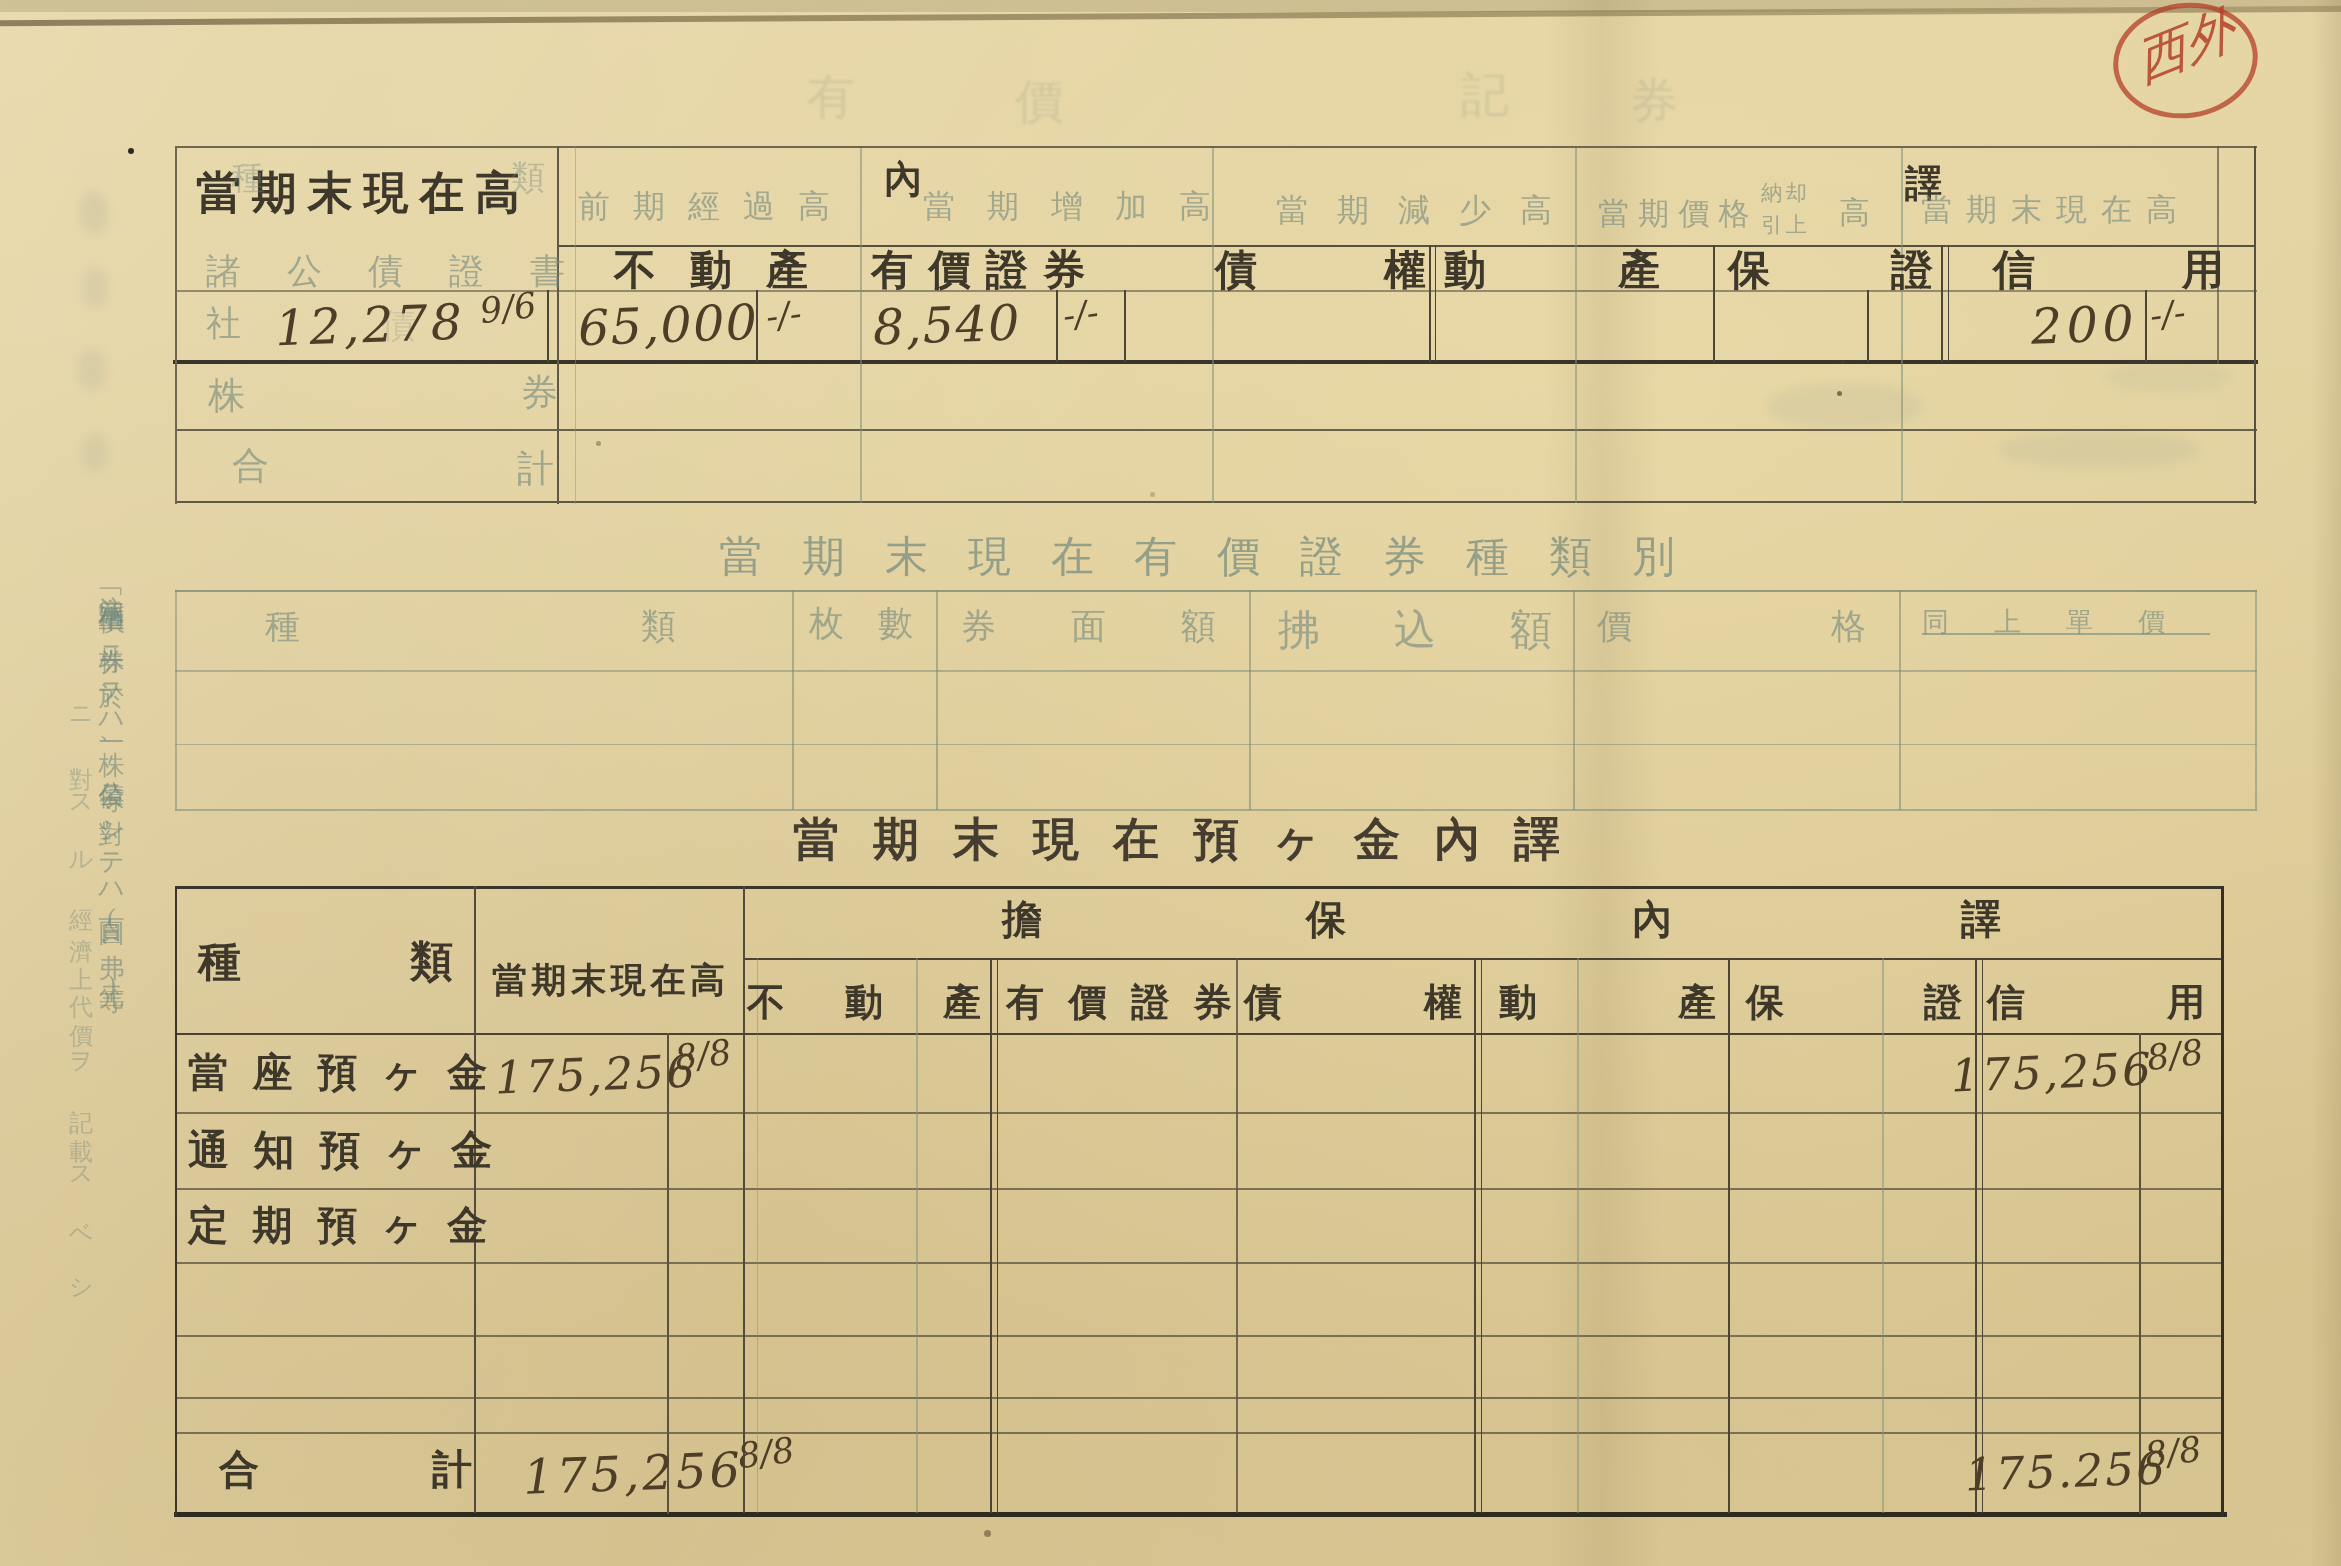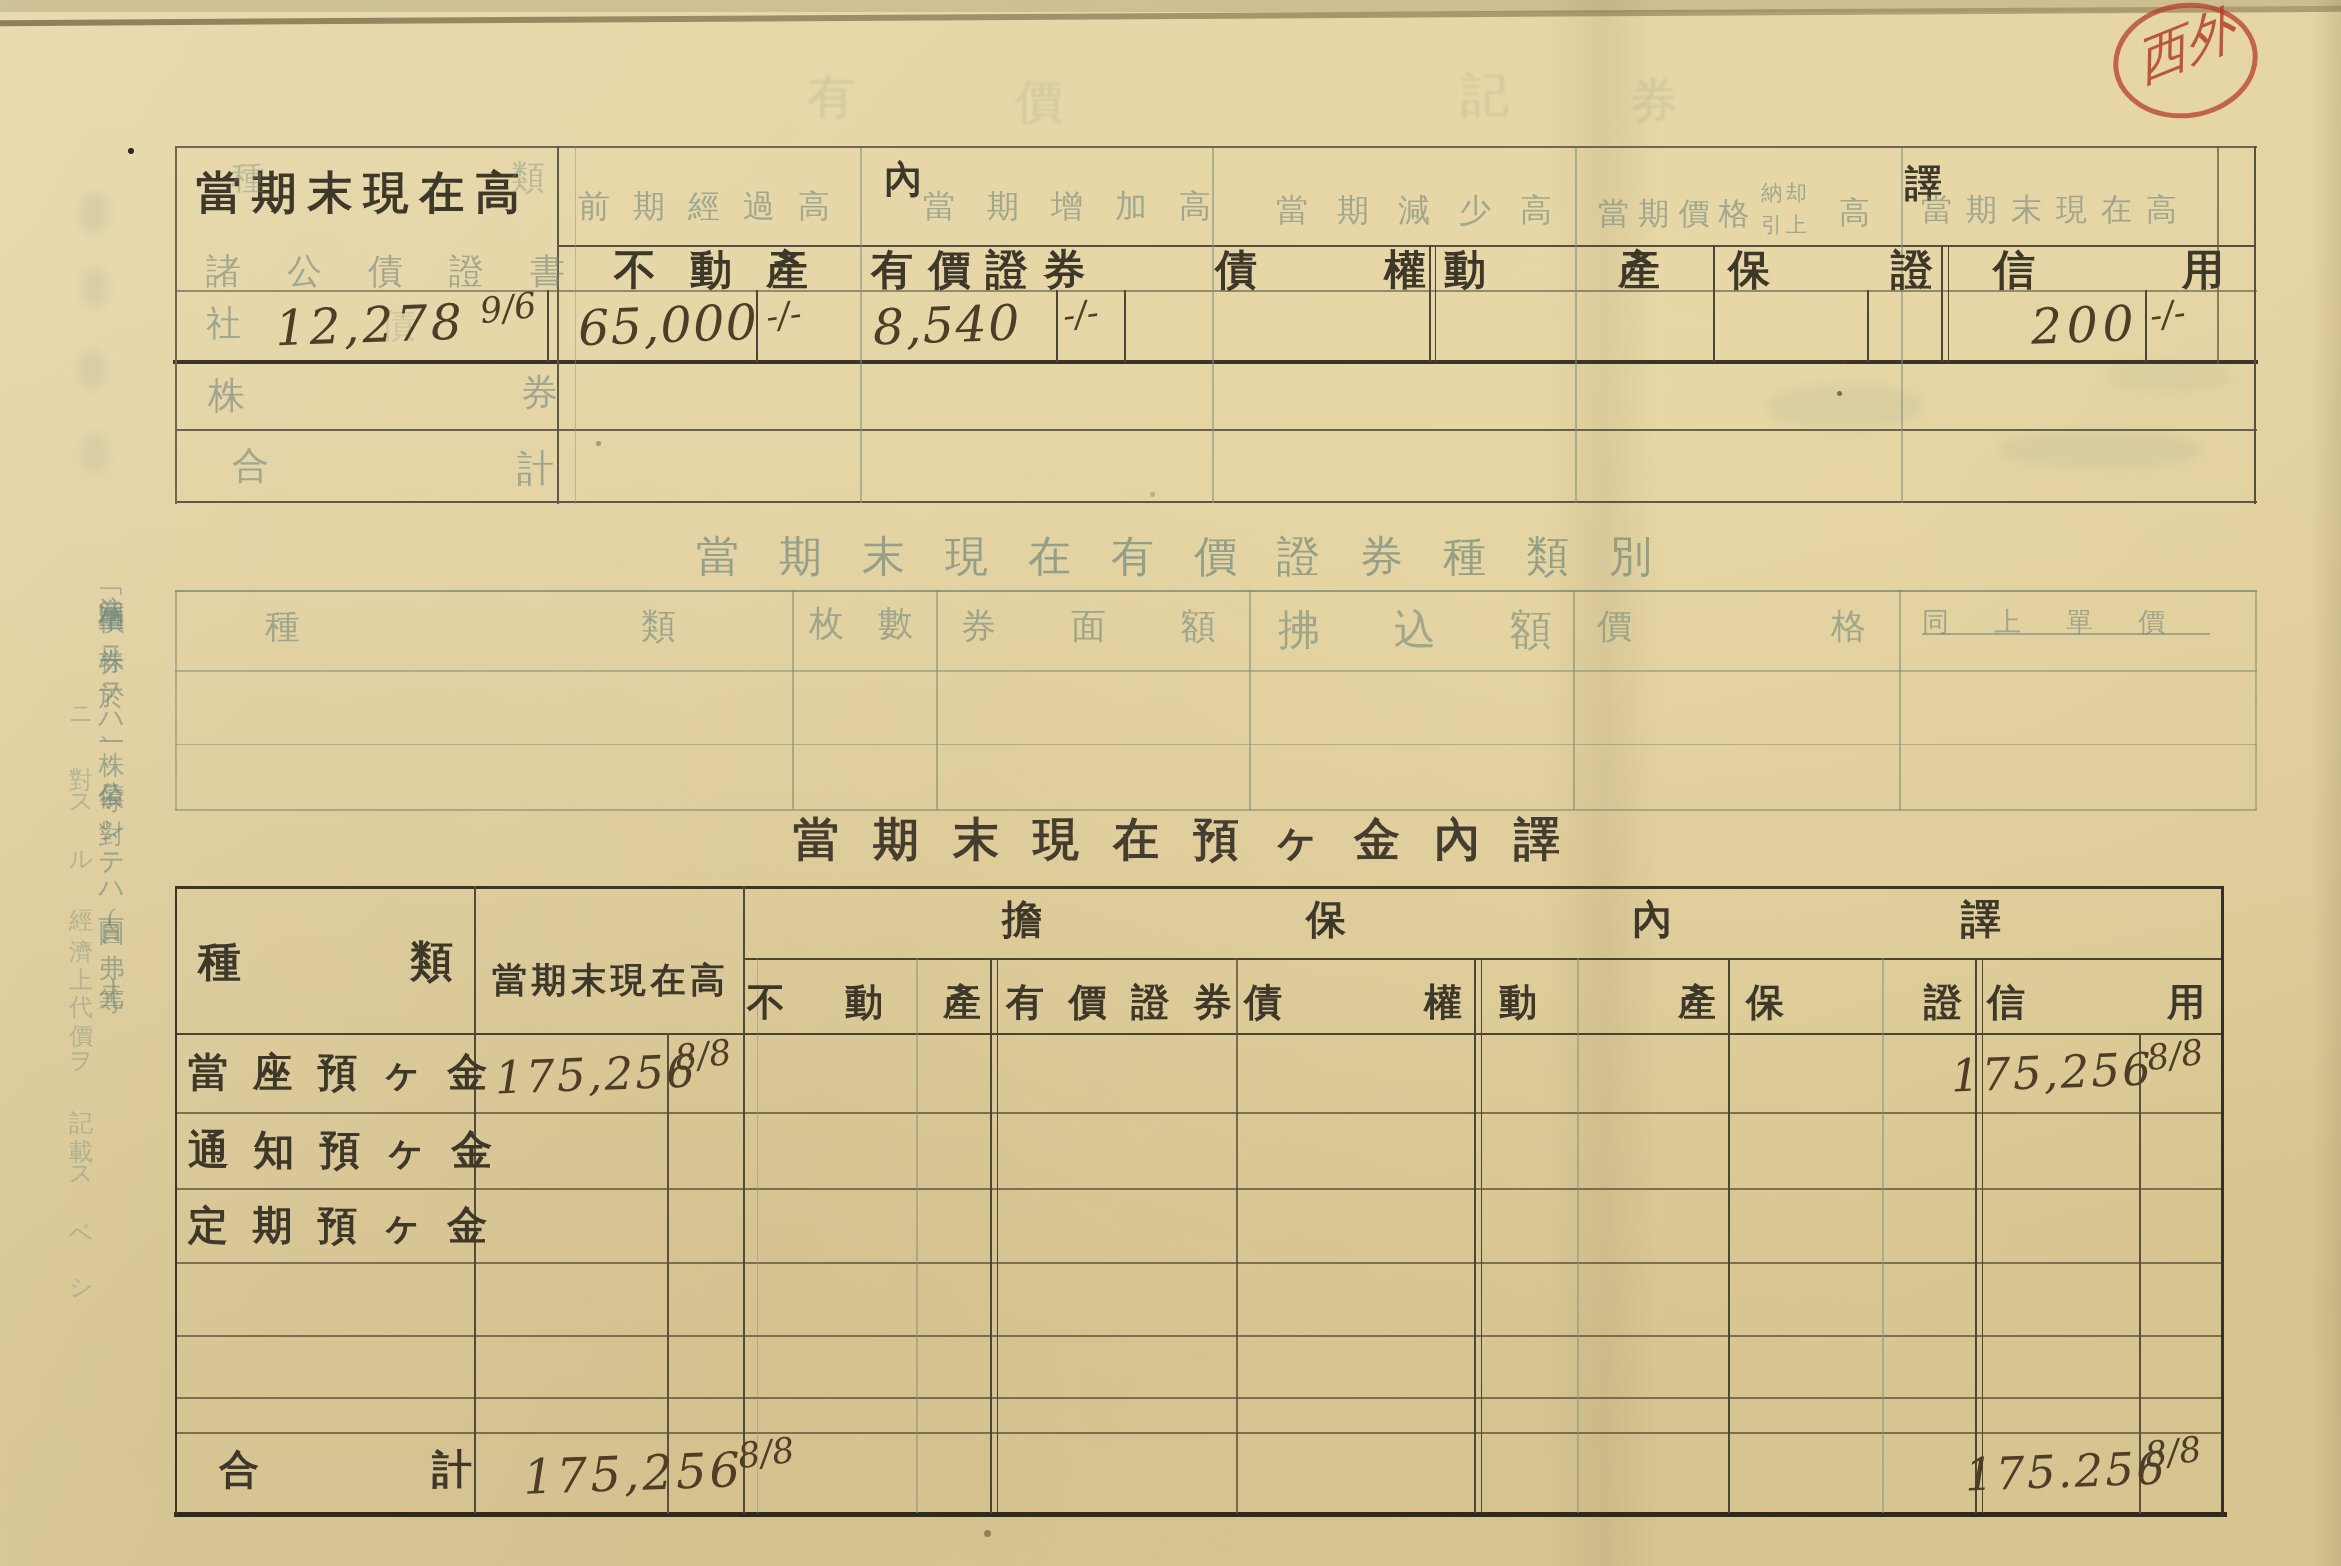--- a/index.html
+++ b/index.html
@@ -117,21 +117,21 @@
 
   <span class="txt ghost" style="left:208px;top:377px;font-size:37px;">株</span>
   <span class="txt ghost" style="left:521px;top:374px;font-size:37px;">券</span>
   <span class="txt ghost" style="left:232px;top:447px;font-size:37px;">合</span>
   <span class="txt ghost" style="left:517px;top:450px;font-size:37px;">計</span>
 
   <div class="blob" style="left:1768px;top:384px;width:154px;height:45px;background:rgba(120,140,125,.10);"></div>
   <div class="blob" style="left:1999px;top:431px;width:200px;height:37px;background:rgba(120,140,125,.10);"></div>
   <div class="blob" style="left:2107px;top:361px;width:123px;height:31px;background:rgba(120,140,125,.09);"></div>
 
-  <div class="txt ghost" style="left:696px;top:535px;font-size:43px;letter-spacing:40px;color:rgba(118,138,126,.72);">當期末現在有價證券種類別</div>
+  <div class="txt ghost" style="left:719px;top:535px;font-size:43px;letter-spacing:40px;color:rgba(118,138,126,.72);">當期末現在有價證券種類別</div>
 
   <div class="hl" style="left:175px;top:590px;width:2082px;height:1.5px;background:rgba(105,125,105,.65);"></div>
   <div class="hl" style="left:175px;top:670px;width:2082px;height:1.5px;background:rgba(120,140,120,.5);"></div>
   <div class="hl" style="left:175px;top:744px;width:2082px;height:0.8px;background:rgba(120,140,120,.5);"></div>
   <div class="hl" style="left:175px;top:809px;width:2082px;height:1.5px;background:rgba(120,140,120,.55);"></div>
   <div class="vl" style="left:175px;top:590px;width:1.5px;height:220px;background:rgba(120,140,120,.5);"></div>
   <div class="vl" style="left:792px;top:590px;width:1.5px;height:220px;background:rgba(120,140,120,.55);"></div>
   <div class="vl" style="left:936px;top:590px;width:1.5px;height:220px;background:rgba(120,140,120,.55);"></div>
   <div class="vl" style="left:1249px;top:590px;width:1.5px;height:220px;background:rgba(120,140,120,.55);"></div>
   <div class="vl" style="left:1573px;top:590px;width:1.5px;height:220px;background:rgba(120,140,120,.55);"></div>

